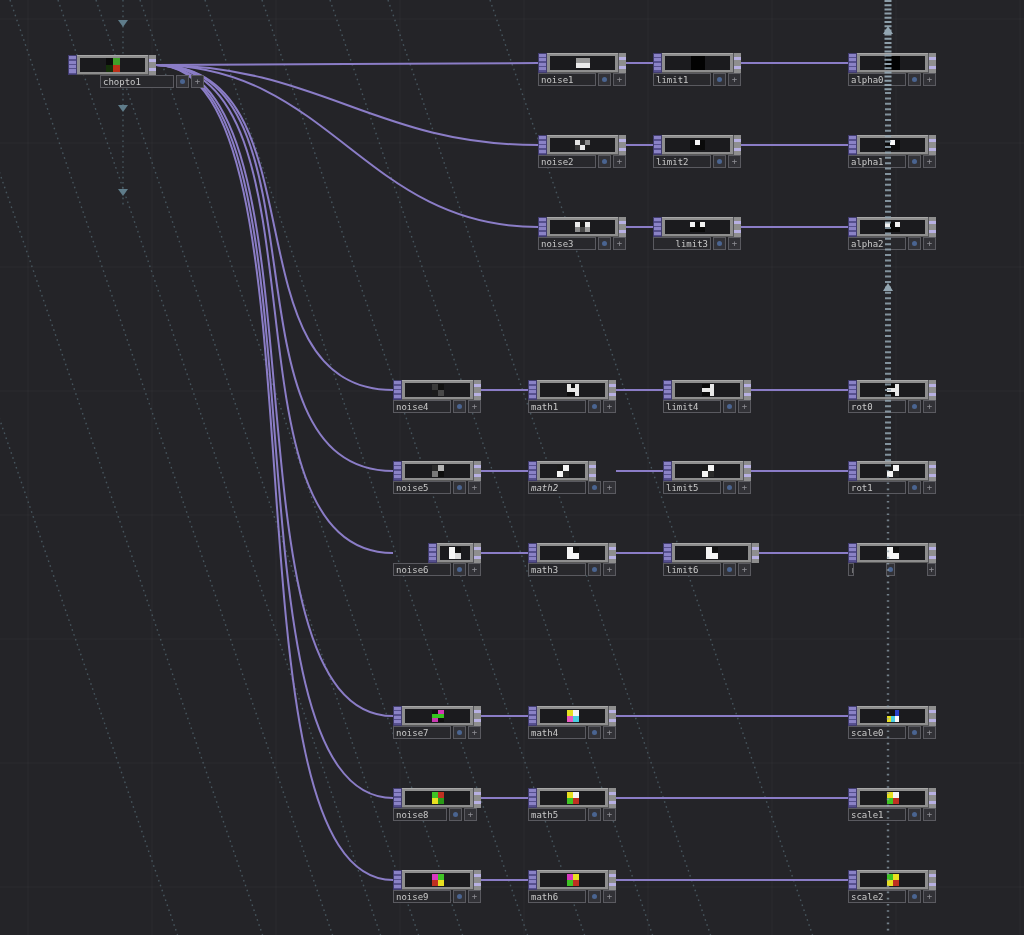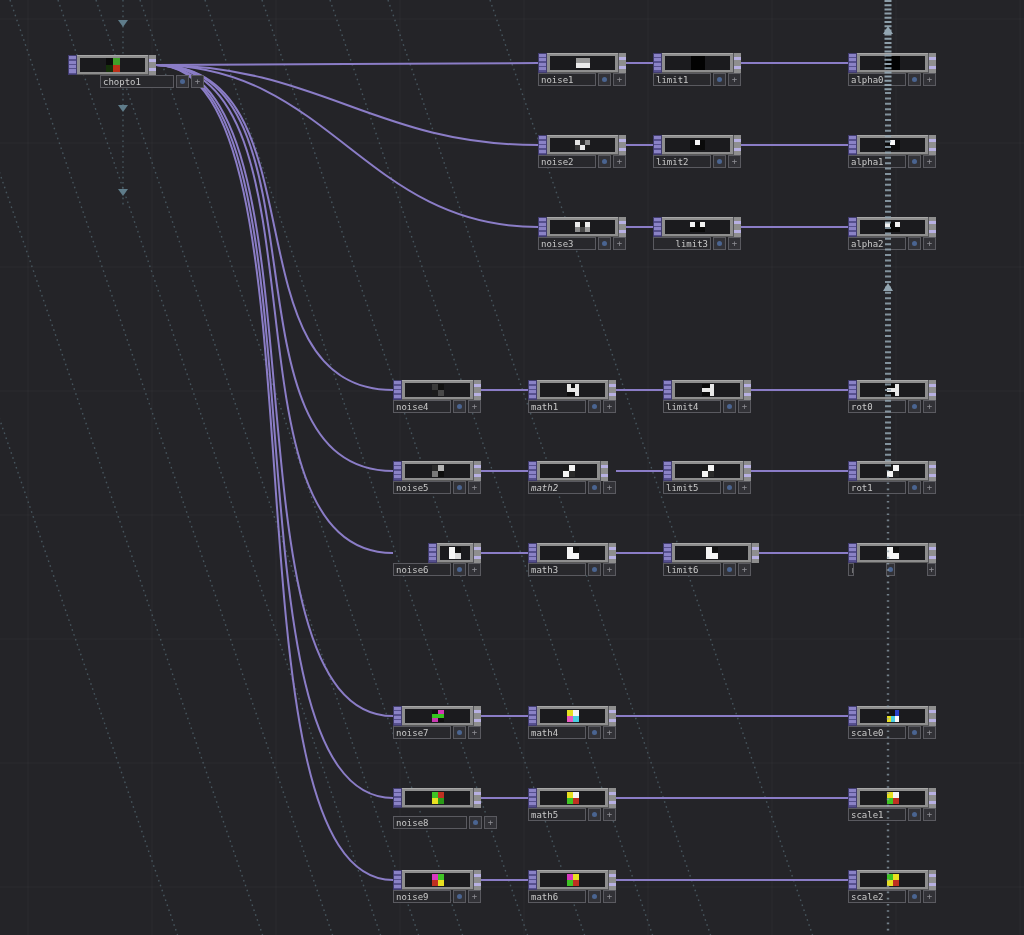--- a/index.html
+++ b/index.html
@@ -512,21 +512,21 @@
     <div class="label-row" style="width: 88px;">
       <div class="label-box" data-interactable="true"><span class="label-text" data-interactable="false">noise5</span></div>
       <div class="btn" data-interactable="true">
             <span class="dot" data-interactable="false"></span>
           </div>
       <div class="btn plus" data-interactable="true">
             <span class="plus-glyph" data-interactable="false">+</span>
           </div>
     </div>
   </div>
-      <div class="node" data-interactable="true" style="left: 528px; top: 461px; width: 80px; font-style: italic;">
+      <div class="node" data-interactable="true" style="left: 528px; top: 461px; width: 68px; font-style: italic;">
     <div class="row">
       <div class="in-strip" data-interactable="true"></div>
       <div class="frame" data-interactable="true">
         <div class="viewer" data-interactable="true">
           <div class="thumb" data-interactable="false" style="grid-template-columns: repeat(2, 6px); grid-auto-rows: 6px;">
                 <div data-interactable="false" style="background: rgb(26, 26, 26);"></div>
                 <div data-interactable="false" style="background: rgb(245, 245, 245);"></div>
                 <div data-interactable="false" style="background: rgb(245, 245, 245);"></div>
                 <div data-interactable="false" style="background: rgb(42, 42, 42);"></div>
               </div>
@@ -781,21 +781,21 @@
           <div class="thumb" data-interactable="false" style="grid-template-columns: repeat(2, 6px); grid-auto-rows: 6px;">
                 <div data-interactable="false" style="background: rgb(62, 196, 36);"></div>
                 <div data-interactable="false" style="background: rgb(192, 48, 32);"></div>
                 <div data-interactable="false" style="background: rgb(232, 224, 32);"></div>
                 <div data-interactable="false" style="background: rgb(42, 154, 24);"></div>
               </div>
         </div>
       </div>
       <div class="out-strip" data-interactable="true"></div>
     </div>
-    <div class="label-row" style="width: 104px; margin-top: 8px;">
+    <div class="label-row" style="width: 84px;">
       <div class="label-box" data-interactable="true"><span class="label-text" data-interactable="false">noise8</span></div>
       <div class="btn" data-interactable="true">
             <span class="dot" data-interactable="false"></span>
           </div>
       <div class="btn plus" data-interactable="true">
             <span class="plus-glyph" data-interactable="false">+</span>
           </div>
     </div>
   </div>
       <div class="node" data-interactable="true" style="left: 528px; top: 788px; width: 88px;">

